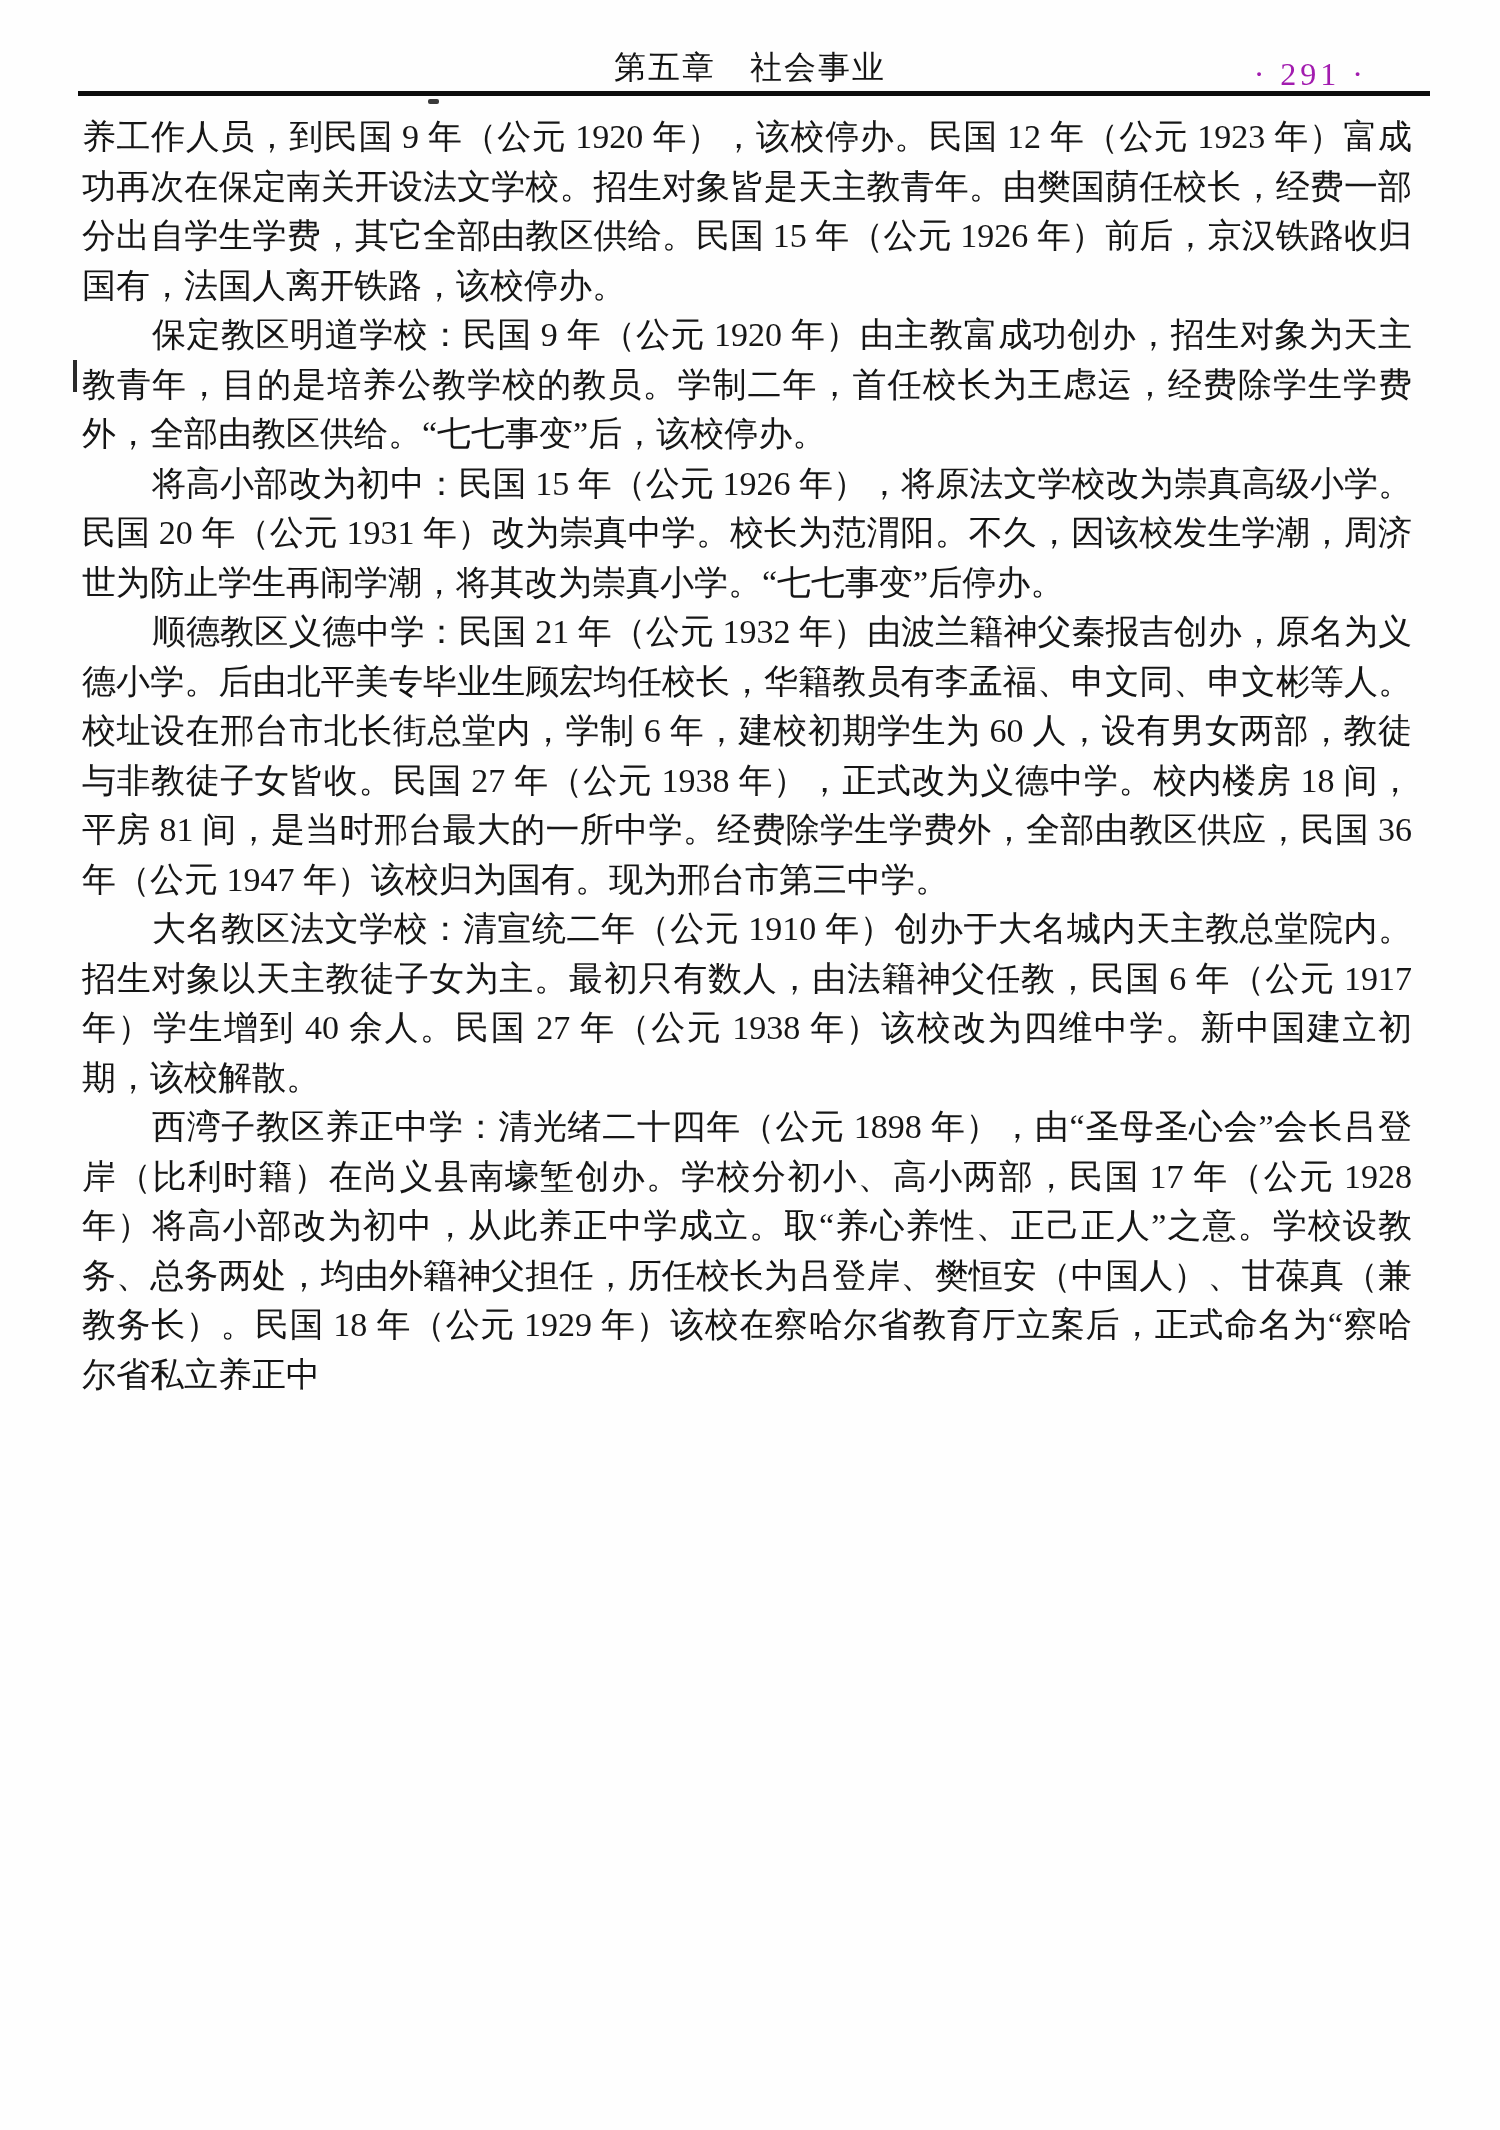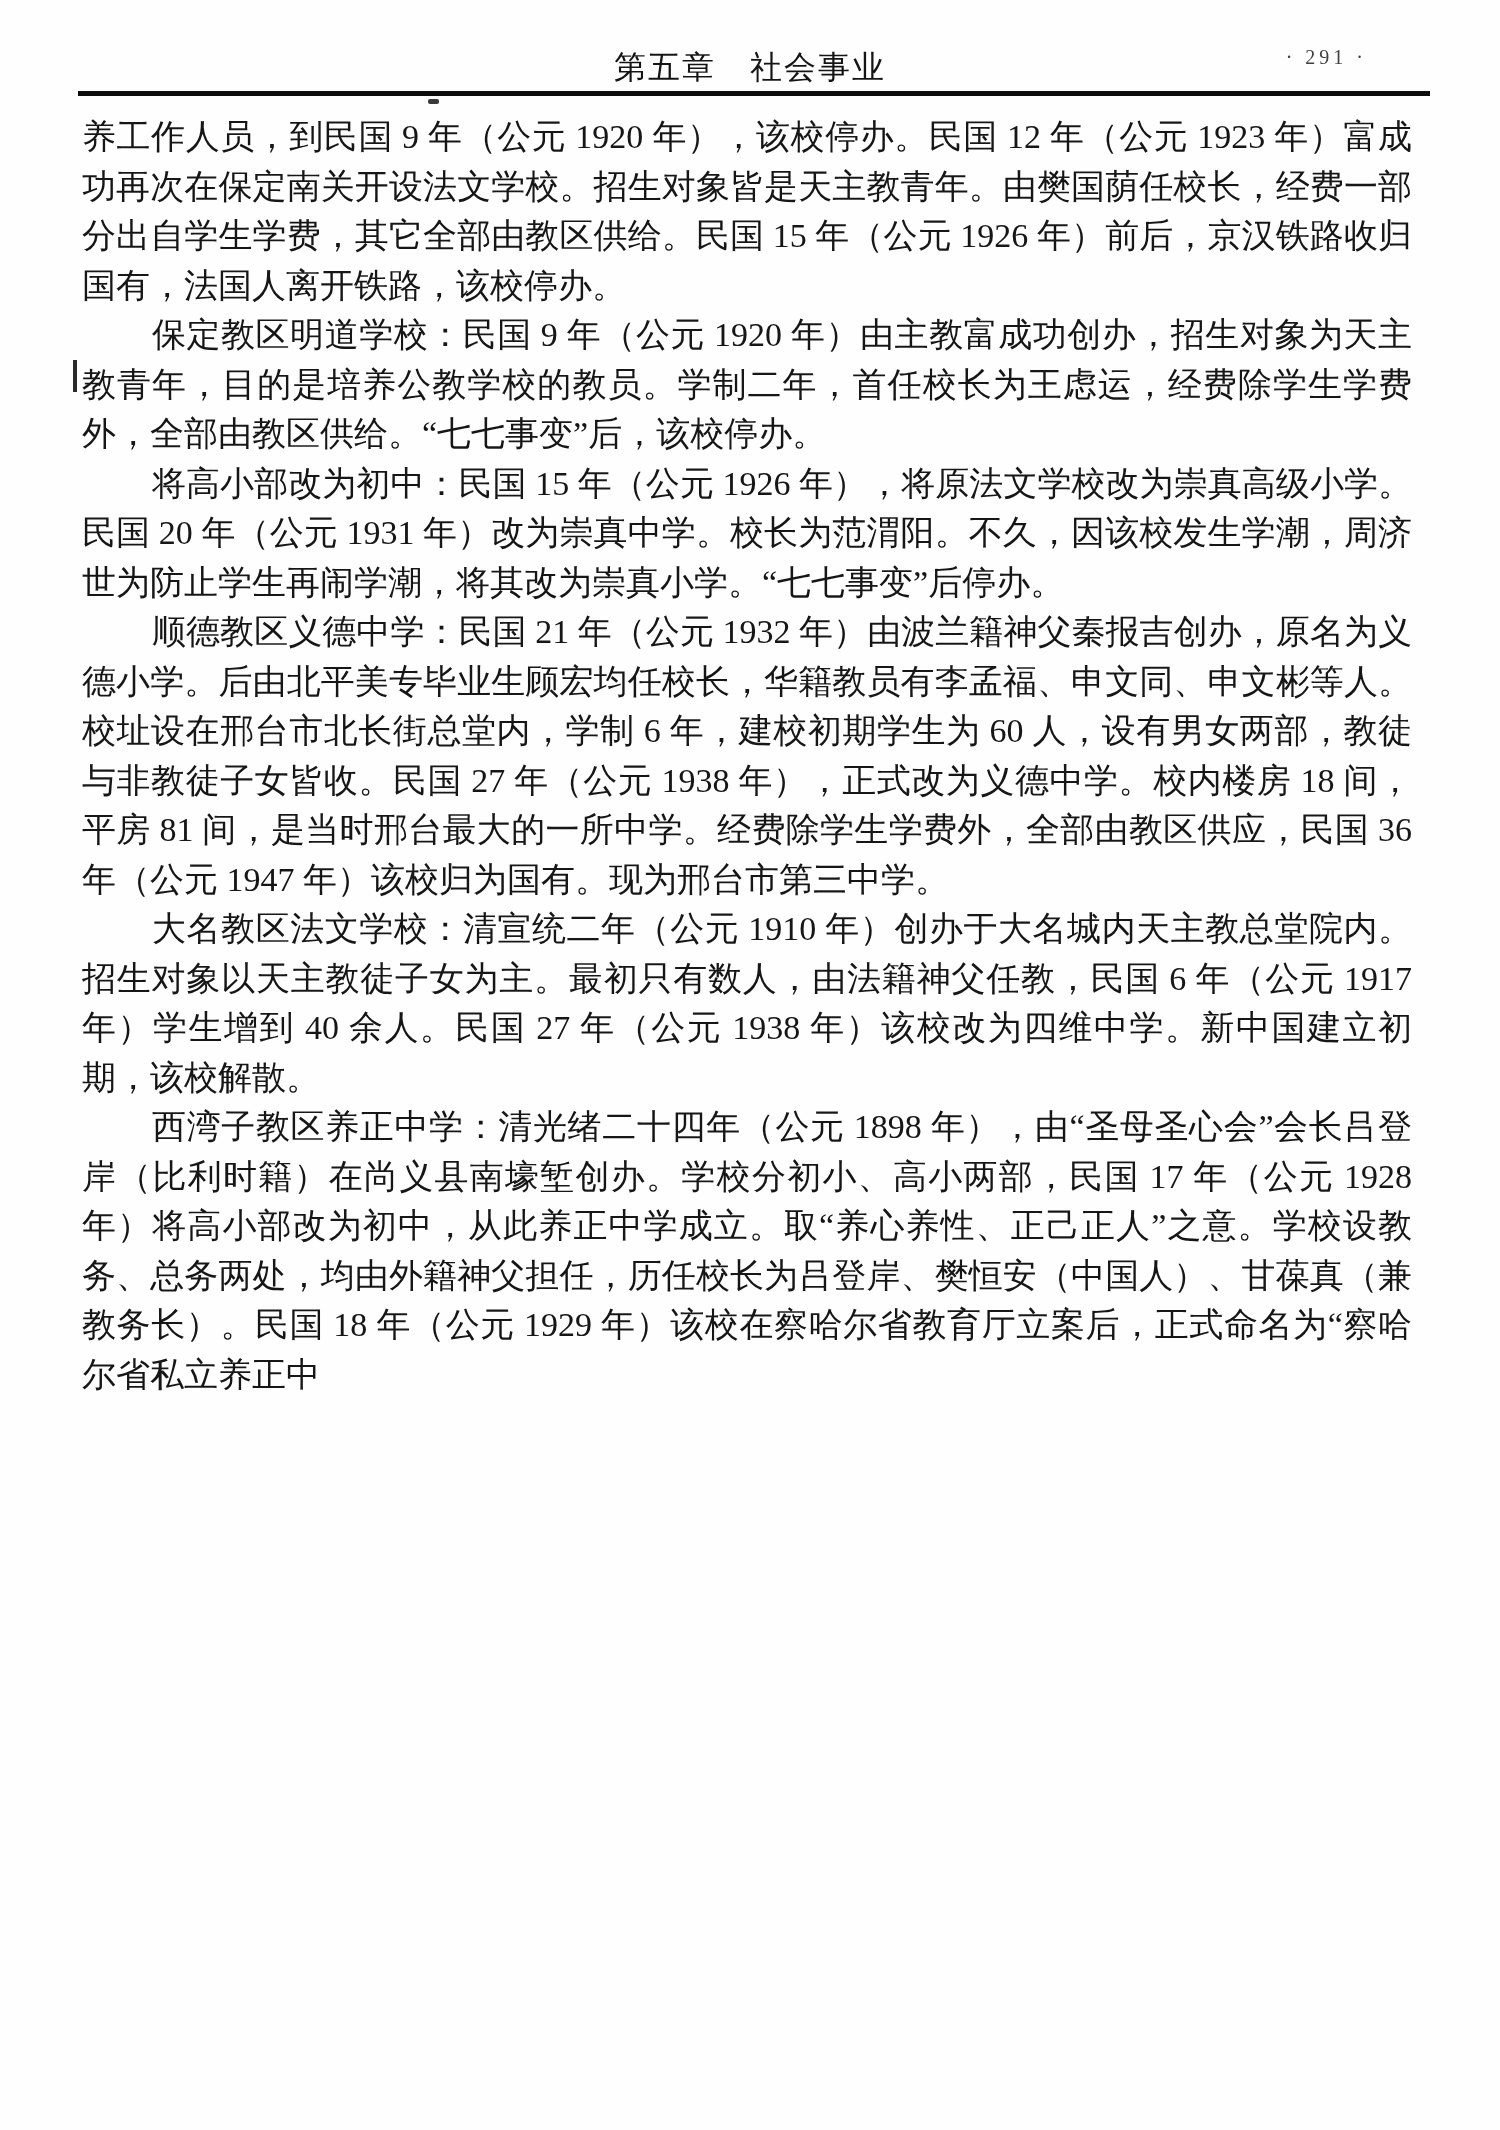--- a/index.html
+++ b/index.html
@@ -21,25 +21,25 @@
     top: 46px;
     left: 50%;
     transform: translateX(-50%);
     font-size: 32px;
     letter-spacing: 2px;
     white-space: nowrap;
     color: #141414;
   }
   .page-number {
     position: absolute;
-    top: 46px;
+    top: 56px;
     right: 133px;
-    font-size: 20px;
+    font-size: 32px;
     letter-spacing: 4px;
-    color: #404040;
+    color: #a21caf;
     white-space: nowrap;
   }
   .header-rule {
     position: absolute;
     top: 91px;
     left: 78px;
     width: 1352px;
     height: 5px;
     background: #0d0d0d;
   }

